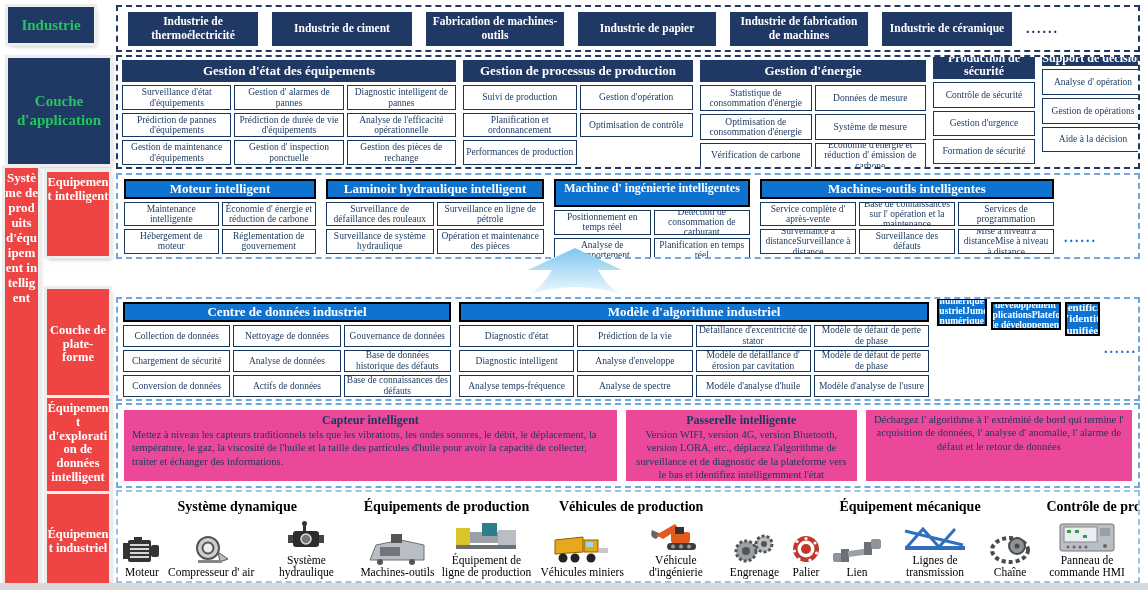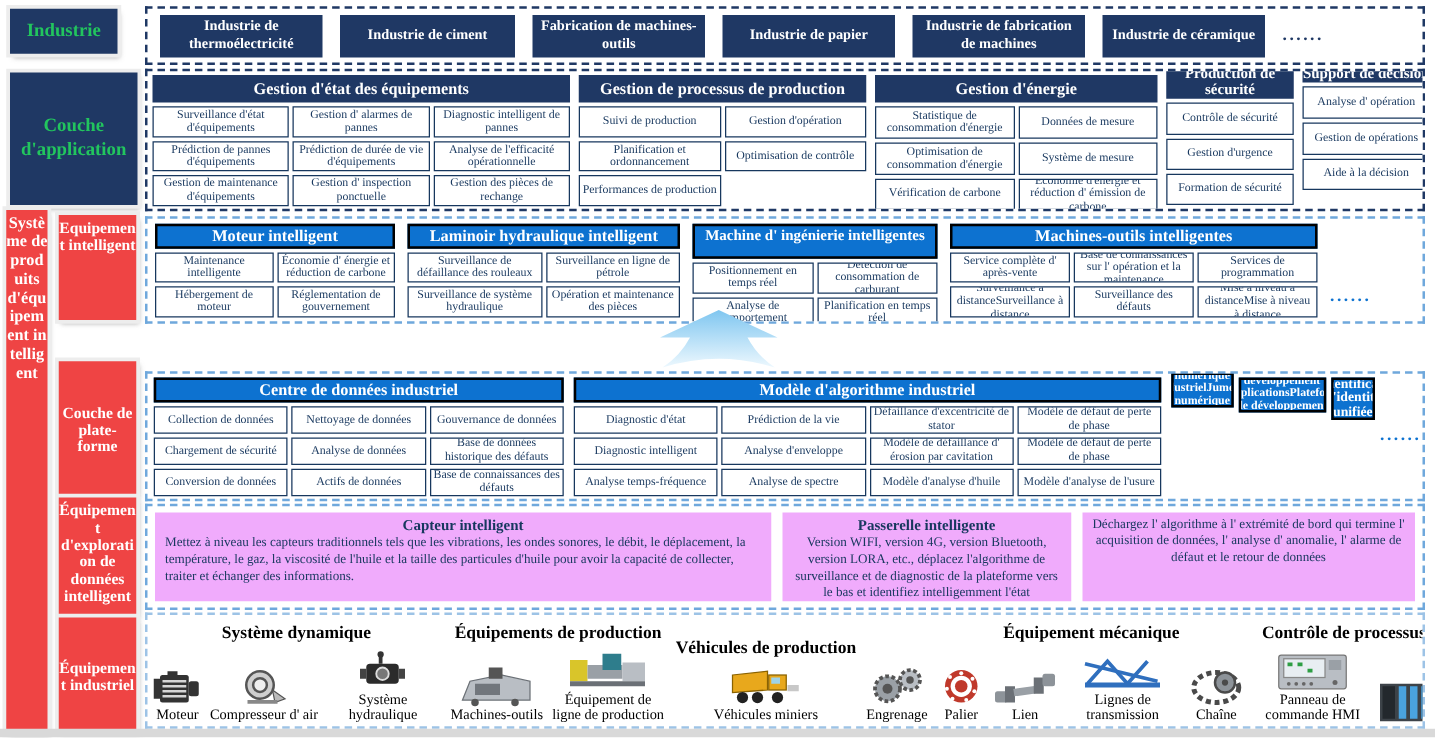--- a/index.html
+++ b/index.html
@@ -44,21 +44,21 @@
   .g84{height:83px;grid-auto-rows:1fr;}
   .g52{height:52px;grid-auto-rows:1fr;}
   .g74{height:72px;grid-auto-rows:1fr;}
   .cell{background:#fff;border:1px solid #17375E;color:#17375E;font-size:9.5px;line-height:1.08;display:flex;align-items:center;justify-content:center;text-align:center;padding:1px 2px;overflow:hidden;}
   
   .stack{display:flex;gap:4px;flex:0 0 auto;width:200px;}
   .stack-box{background:#0D72D0;border:2px solid #000;color:#fff;font-weight:bold;font-size:9.5px;line-height:1.05;height:24px;display:flex;align-items:center;justify-content:center;text-align:center;overflow:hidden;padding:0 2px;}
   
   #up-arrow{position:absolute;left:500px;top:247px;}
   
-  .edge-blk{background:#f0abfc;padding:3px 8px;box-sizing:border-box;overflow:hidden;}
+  .edge-blk{background:#ec4899;padding:3px 8px;box-sizing:border-box;overflow:hidden;}
   .edge-title{font-weight:bold;font-size:12px;text-align:center;color:#17375E;}
   .edge-body{font-size:10.5px;line-height:1.28;color:#17375E;}
   
   .group{display:flex;flex-direction:column;align-items:center;flex:0 0 auto;}
   .gtitle{font-weight:bold;font-size:14px;color:#000;line-height:1.1;min-height:17px;}
   .gitems{display:flex;gap:6px;align-items:flex-end;}
   .equip{display:flex;flex-direction:column;align-items:center;width:auto;}
   .eicon{height:38px;display:flex;align-items:flex-end;justify-content:center;}
   .elabel{font-size:11.5px;color:#000;text-align:center;line-height:1.1;max-width:92px;}
   #grey-strip{position:absolute;left:0;top:583px;width:1148px;height:7px;background:#D9D9D9;}
@@ -329,20 +329,35 @@
               <path d="M2 8 L30 5 L30 20 L2 22 Z" fill="#e8a81c" stroke="#8a6200"></path>
               <rect x="31" y="8" width="14" height="12" fill="#e8a81c" stroke="#8a6200"></rect>
               <rect x="33" y="10" width="7" height="5" fill="#9fd3e8"></rect>
               <circle cx="10" cy="26" r="4.5" fill="#222"></circle>
               <circle cx="22" cy="26" r="4.5" fill="#222"></circle>
               <circle cx="38" cy="26" r="4.5" fill="#222"></circle>
               <rect x="46" y="16" width="9" height="5" fill="#c8c8c8"></rect>
             </svg>
           </span>
           <div class="elabel">Véhicules miniers</div>
+        </div>
+        <div class="equip">
+          <span class="eicon">
+            <svg width="56" height="34" viewBox="0 0 56 34">
+              <path d="M4 10 Q1 17 8 19 L13 14 Z" fill="#666"></path>
+              <path d="M8 15 L27 4 L31 9 L15 19 Z" fill="#e35a1f"></path>
+              <rect x="23" y="12" width="19" height="11" rx="2" fill="#e35a1f"></rect>
+              <rect x="27" y="7" width="9" height="7" fill="#333"></rect>
+              <rect x="19" y="23" width="29" height="7" rx="3.5" fill="#3c3c3c"></rect>
+              <circle cx="25" cy="26.5" r="2" fill="#999"></circle>
+              <circle cx="33" cy="26.5" r="2" fill="#999"></circle>
+              <circle cx="41" cy="26.5" r="2" fill="#999"></circle>
+            </svg>
+          </span>
+          <div class="elabel">Véhicule d'ingénierie</div>
         </div>
       </div>
   </div>
   <div class="group">
     <div class="gtitle"></div>
     <div class="gitems">
         <div class="equip">
           <span class="eicon">
             <svg width="48" height="34" viewBox="0 0 48 34">
               <circle cx="16" cy="19" r="10" fill="#9aa0a6" stroke="#555" stroke-width="3" stroke-dasharray="3 2"></circle>

